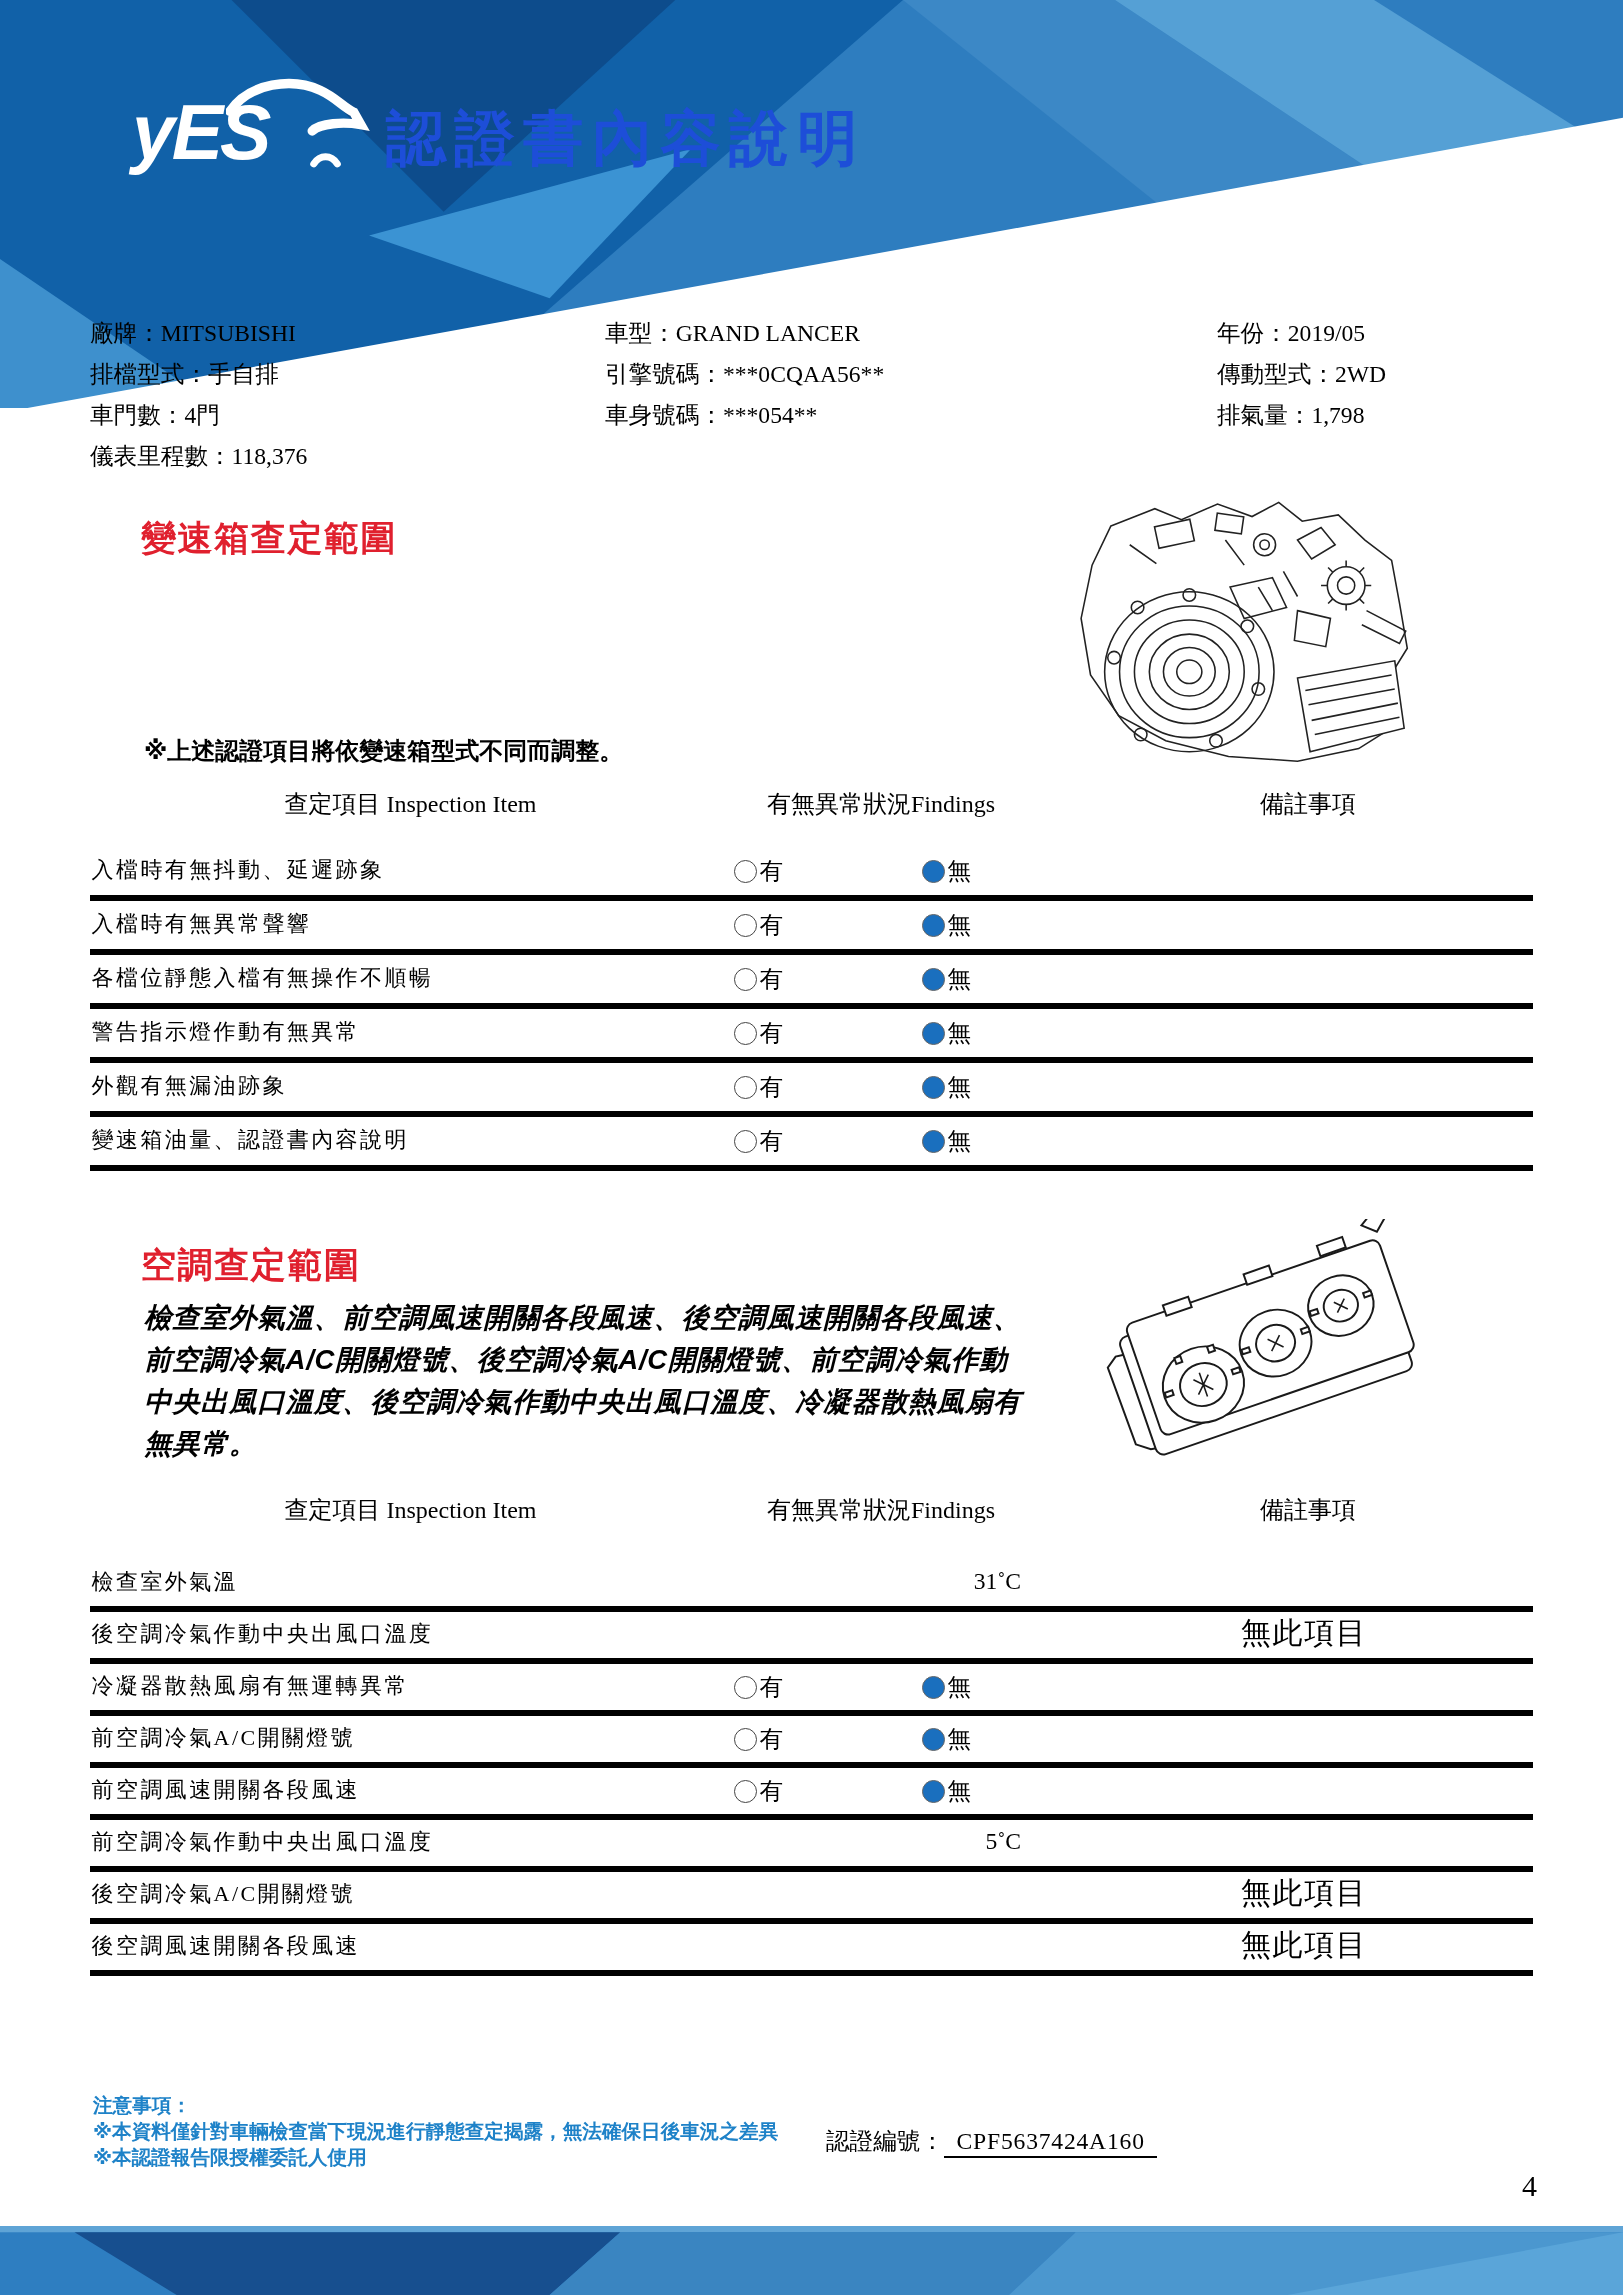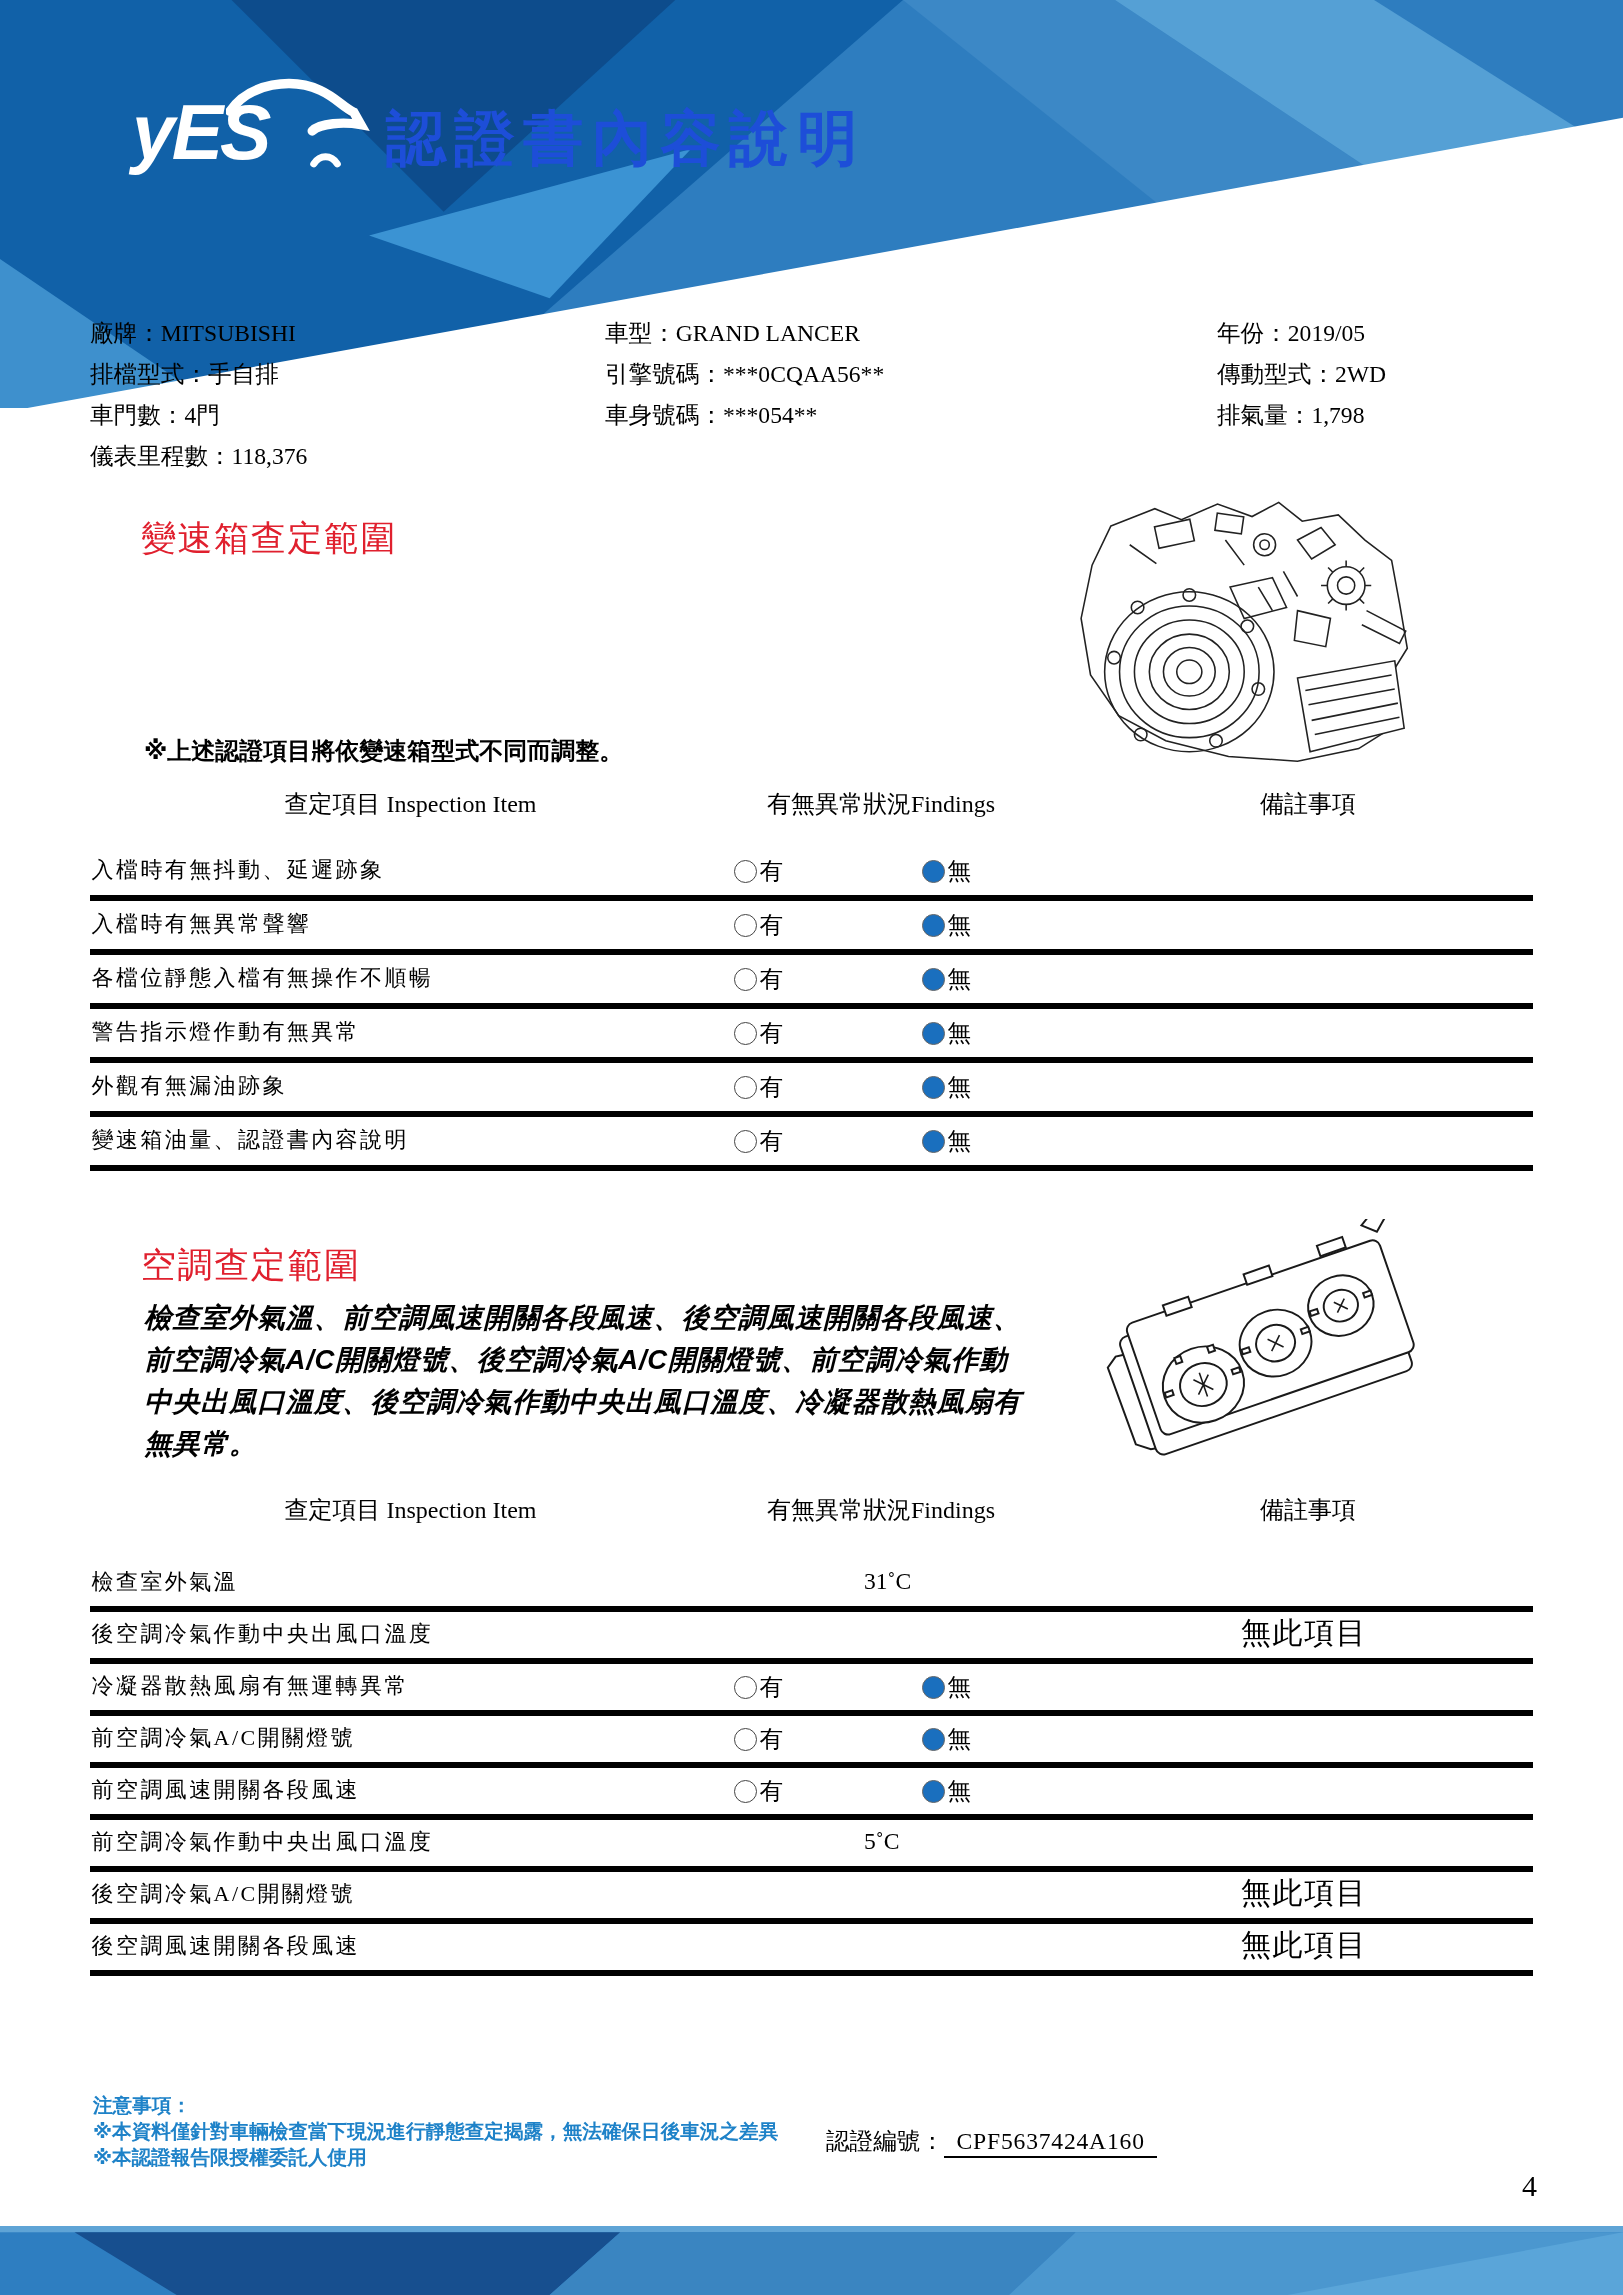--- a/index.html
+++ b/index.html
@@ -16,21 +16,21 @@
                 font-family:"Liberation Sans","DejaVu Sans",sans-serif;
                 font-weight:bold;font-size:60px;letter-spacing:8.6px;white-space:nowrap;}
 
   
   .info-col{position:absolute;top:313px;}
   #info-col-0{left:90px;} #info-col-1{left:605px;} #info-col-2{left:1217px;}
   .info-row{height:41px;line-height:41px;font-size:23.6px;white-space:nowrap;}
 
   
   .section-title{position:absolute;left:141px;font-family:"Liberation Sans","DejaVu Sans",sans-serif;
-                 font-weight:normal;font-size:35px;letter-spacing:1.6px;white-space:nowrap;}
+                 font-weight:bold;font-size:35px;letter-spacing:1.6px;white-space:nowrap;}
   .desc{position:absolute;left:144px;font-family:"Liberation Sans","DejaVu Sans",sans-serif;
         font-weight:bold;font-size:27.5px;color:#000;}
   .desc .desc-line{height:42px;line-height:42px;white-space:nowrap;letter-spacing:0.8px;}
   .desc-note{position:absolute;left:144px;font-family:"Liberation Sans","DejaVu Sans",sans-serif;
              font-weight:bold;font-size:24px;white-space:nowrap;}
 
   .illustration{position:absolute;}
 
   
   .thead{position:absolute;left:90px;width:1443px;height:35px;}
@@ -43,21 +43,21 @@
   #ac-tbody .trow{height:52px;}
   .titem{position:absolute;left:1.6px;top:50%;transform:translateY(-54%);
          font-size:22px;letter-spacing:2.4px;white-space:nowrap;}
   .radio-group{position:absolute;top:50%;transform:translateY(-50%);display:flex;align-items:center;}
   .pos-yes{left:644px;} .pos-no{left:832px;}
   .radio-circle{width:23px;height:23px;border-radius:50%;border:1.6px solid #444;background:#fff;
                 display:inline-block;box-sizing:border-box;margin-right:2.4px;}
   .radio-circle.selected{background:#1a6fbe;border-color:#666;}
   .radio-label{font-size:23.6px;}
   .tvalue{position:absolute;left:774px;width:157px;top:50%;transform:translateY(-54%);
-          text-align:left;font-size:23.6px;white-space:nowrap;}
+          text-align:right;font-size:23.6px;white-space:nowrap;}
   .tremark{position:absolute;left:1151px;top:50%;transform:translateY(-54%);
            font-size:30px;letter-spacing:1.6px;white-space:nowrap;}
 
   
   .notes{position:absolute;left:93px;top:2092px;
          font-family:"Liberation Sans","DejaVu Sans",sans-serif;font-weight:bold;font-size:19.6px;}
   .notes div{height:26px;line-height:26px;white-space:nowrap;}
   .cert{position:absolute;left:826px;top:2125px;font-size:23.6px;white-space:nowrap;}
   .cert-value{border-bottom:2.4px solid #000;padding:0 12.6px 1.6px 12.6px;letter-spacing:0.8px;}
   .page-number{position:absolute;left:1522px;top:2169px;font-size:30px;}

